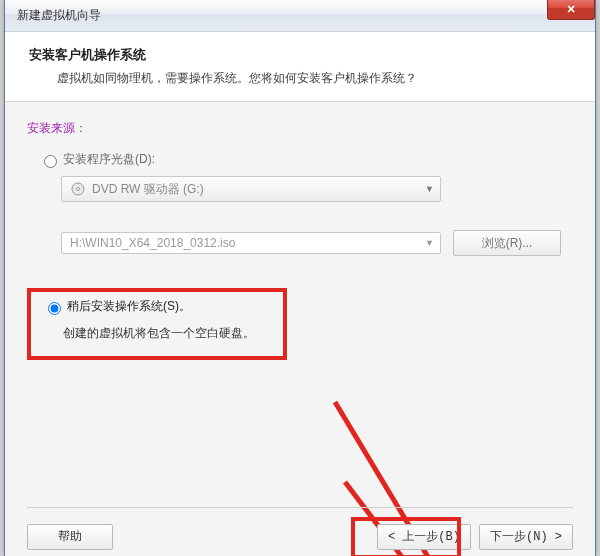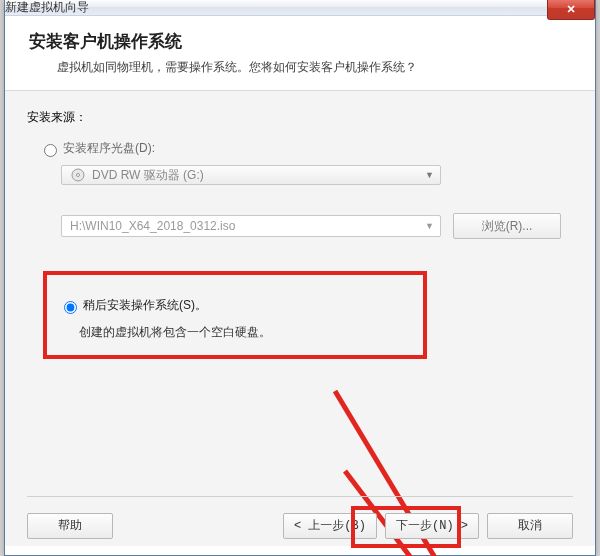--- a/index.html
+++ b/index.html
@@ -19,26 +19,26 @@
     left: 4px;
     top: 0;
     width: 592px;
     height: 556px;
     background: #fff;
     border: 1px solid #5a7aa0;
     border-top: none;
     box-shadow: 0 0 6px rgba(0,0,0,0.25);
   }
   .titlebar {
-    height: 16px;
+    height: 32px;
     background: linear-gradient(to bottom, #fdfdfe 0%, #ebeef5 45%, #dde3ee 46%, #e7ecf4 100%);
     border-bottom: 1px solid #c9d3e3;
     display: flex;
     align-items: center;
-    padding: 0 0;
+    padding: 0 12px;
     position: relative;
   }
   .titlebar .title {
     color: #333;
     font-size: 12px;
   }
   .close-btn {
     position: absolute;
     right: 0;
     top: -1px;
@@ -56,56 +56,56 @@
     font-size: 11px;
     font-weight: bold;
     cursor: pointer;
   }
   .header-panel {
     background: #fff;
     padding: 14px 24px 14px 24px;
     border-bottom: 1px solid #d9d9d9;
   }
   .header-title {
-    font-size: 17px;
+    font-size: 13px;
     font-weight: bold;
     color: #222;
     margin-bottom: 6px;
   }
   .header-sub {
     font-size: 12px;
     color: #404040;
     margin-left: 28px;
   }
   .body-panel {
     background: #f4f4f4;
     padding: 18px 22px 10px 22px;
     height: calc(100% - 28px - 72px);
     position: relative;
   }
   .section-label {
     font-size: 12px;
-    color: #000000;
+    color: #a21caf;
     margin-bottom: 14px;
   }
   .radio-row {
     display: flex;
     align-items: center;
     margin: 6px 0 8px 12px;
     font-size: 12px;
     color: #222;
   }
   .radio-row input[type=radio] {
     margin-right: 6px;
   }
   .radio-row.disabled { color: #6a6a6a; }
   .dropdown {
     margin: 4px 0 28px 34px;
     width: 380px;
-    height: 20px;
+    height: 26px;
     background: linear-gradient(to bottom, #fdfdfd, #ececec);
     border: 1px solid #c8c8c8;
     border-radius: 2px;
     display: flex;
     align-items: center;
     padding: 0 8px;
     color: #555;
     font-size: 12px;
     position: relative;
   }
@@ -152,23 +152,23 @@
     background: linear-gradient(to bottom,#fdfdfd,#ececec);
     border: 1px solid #c0c0c0;
     border-radius: 2px;
     color: #777;
     font-size: 12px;
     display: flex; align-items: center; justify-content: center;
     cursor: pointer;
   }
   .highlight-box {
     border: 4px solid #e2261f;
-    padding: 16px 18px 14px 10px;
-    margin: 32px 0 0 16px;
-    width: 384px;
+    padding: 0 18px 14px 10px;
+    margin: 32px 0 0 0;
+    width: 260px;
   }
   .highlight-box .radio-row { margin-left: 2px; }
   .hint {
     font-size: 12px;
     color: #333;
     margin: 10px 0 0 22px;
   }
   .footer {
     position: absolute;
     bottom: 0;
@@ -286,21 +286,18 @@
       <div class="btn">
         <span>帮助</span>
       </div>
       <div class="spacer"></div>
       <div class="btn">
         <span>&lt; 上一步(B)</span>
       </div>
       <div class="btn">
         <span>下一步(N) &gt;</span>
       </div>
-      <div class="btn">
-        <span>取消</span>
-      </div>
       <div class="next-highlight"></div>
     </div>
 
   </div>
 
 </div>
 
 </body></html>

